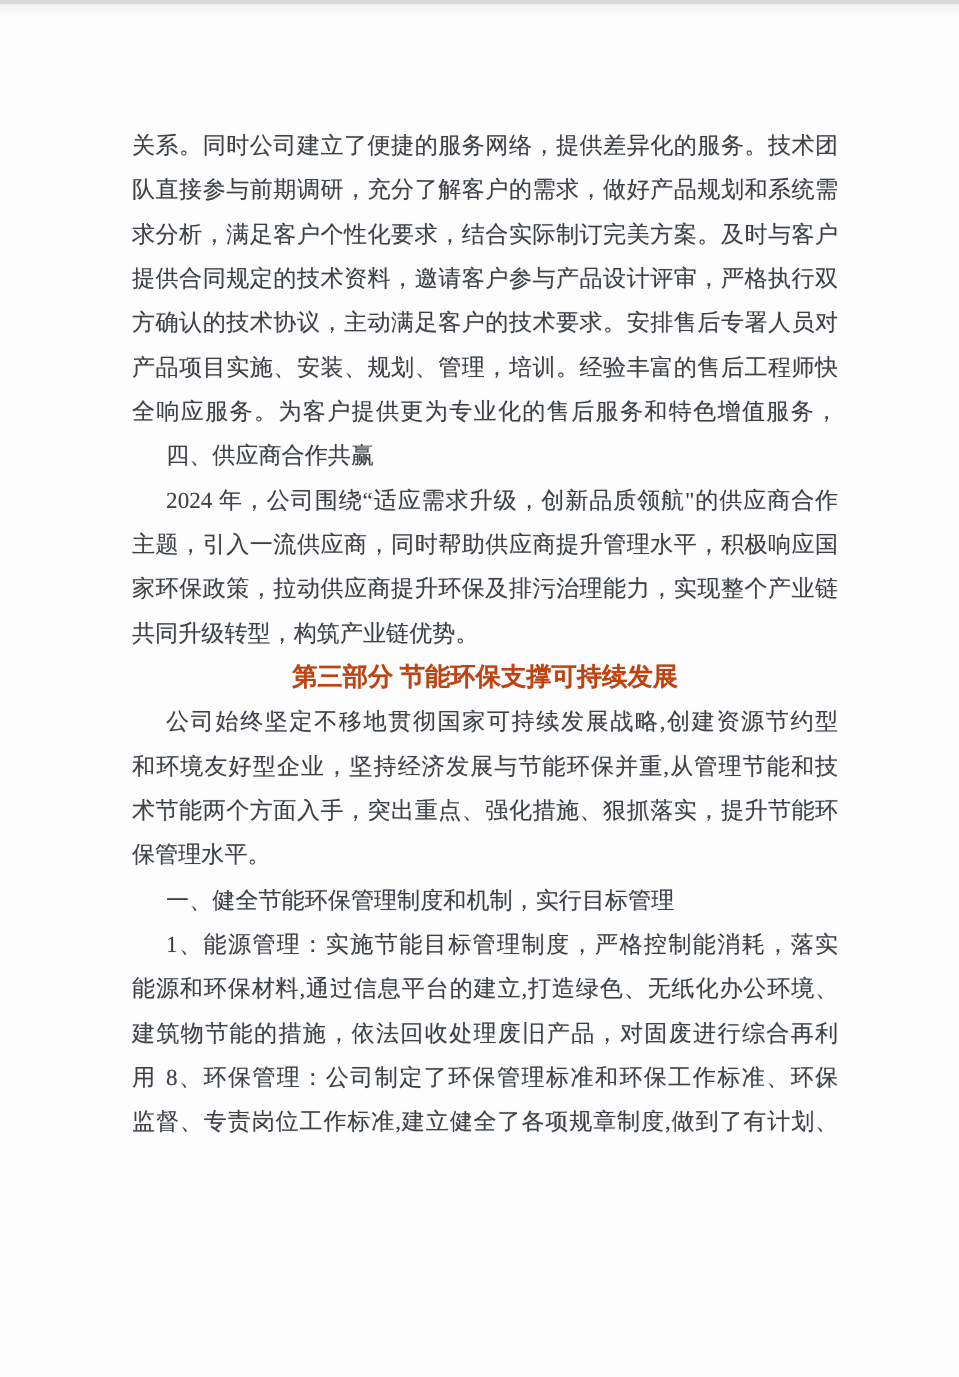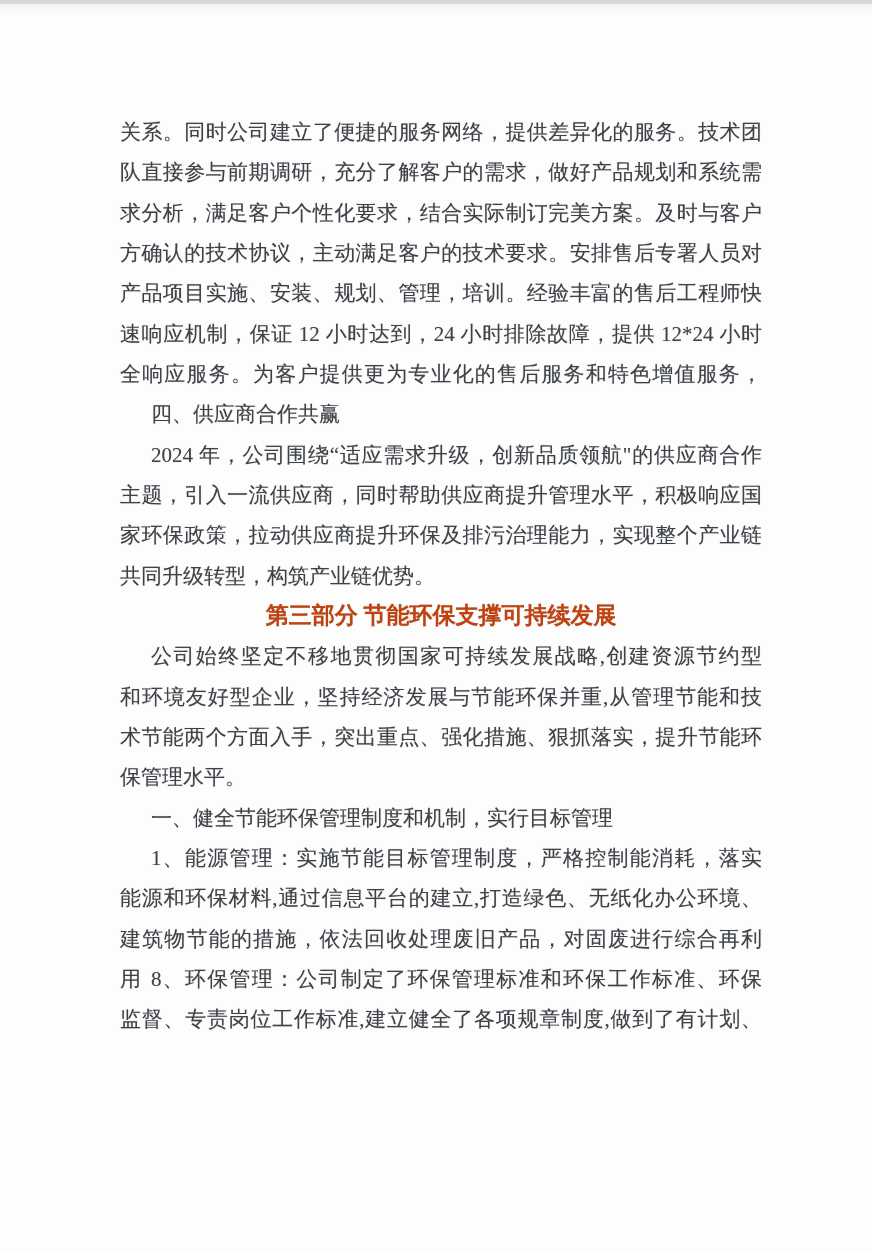--- a/index.html
+++ b/index.html
@@ -66,23 +66,23 @@
 </head>
 <body>
 
 <div class="top-edge-strip"></div>
 <div class="top-edge-fade"></div>
 
 <div class="page-text">
     <div class="line full">关系。同时公司建立了便捷的服务网络，提供差异化的服务。技术团</div>
     <div class="line full">队直接参与前期调研，充分了解客户的需求，做好产品规划和系统需</div>
     <div class="line full">求分析，满足客户个性化要求，结合实际制订完美方案。及时与客户</div>
+    <div class="line full">提供合同规定的技术资料，邀请客户参与产品设计评审，严格执行双</div>
     <div class="line full">方确认的技术协议，主动满足客户的技术要求。安排售后专署人员对</div>
     <div class="line full">产品项目实施、安装、规划、管理，培训。经验丰富的售后工程师快</div>
-    <div class="line full">速响应机制，保证 12 小时达到，24 小时排除故障，提供 12*24 小时</div>
     <div class="line full">全响应服务。为客户提供更为专业化的售后服务和特色增值服务，</div>
     <div class="line left-indent">四、供应商合作共赢</div>
     <div class="line full-indent">2024 年，公司围绕“适应需求升级，创新品质领航"的供应商合作</div>
     <div class="line full">主题，引入一流供应商，同时帮助供应商提升管理水平，积极响应国</div>
     <div class="line full">家环保政策，拉动供应商提升环保及排污治理能力，实现整个产业链</div>
     <div class="line left">共同升级转型，构筑产业链优势。</div>
     <div class="line heading-center">第三部分 节能环保支撑可持续发展</div>
     <div class="line full-indent">公司始终坚定不移地贯彻国家可持续发展战略,创建资源节约型</div>
     <div class="line full">和环境友好型企业，坚持经济发展与节能环保并重,从管理节能和技</div>
     <div class="line full">术节能两个方面入手，突出重点、强化措施、狠抓落实，提升节能环</div>

